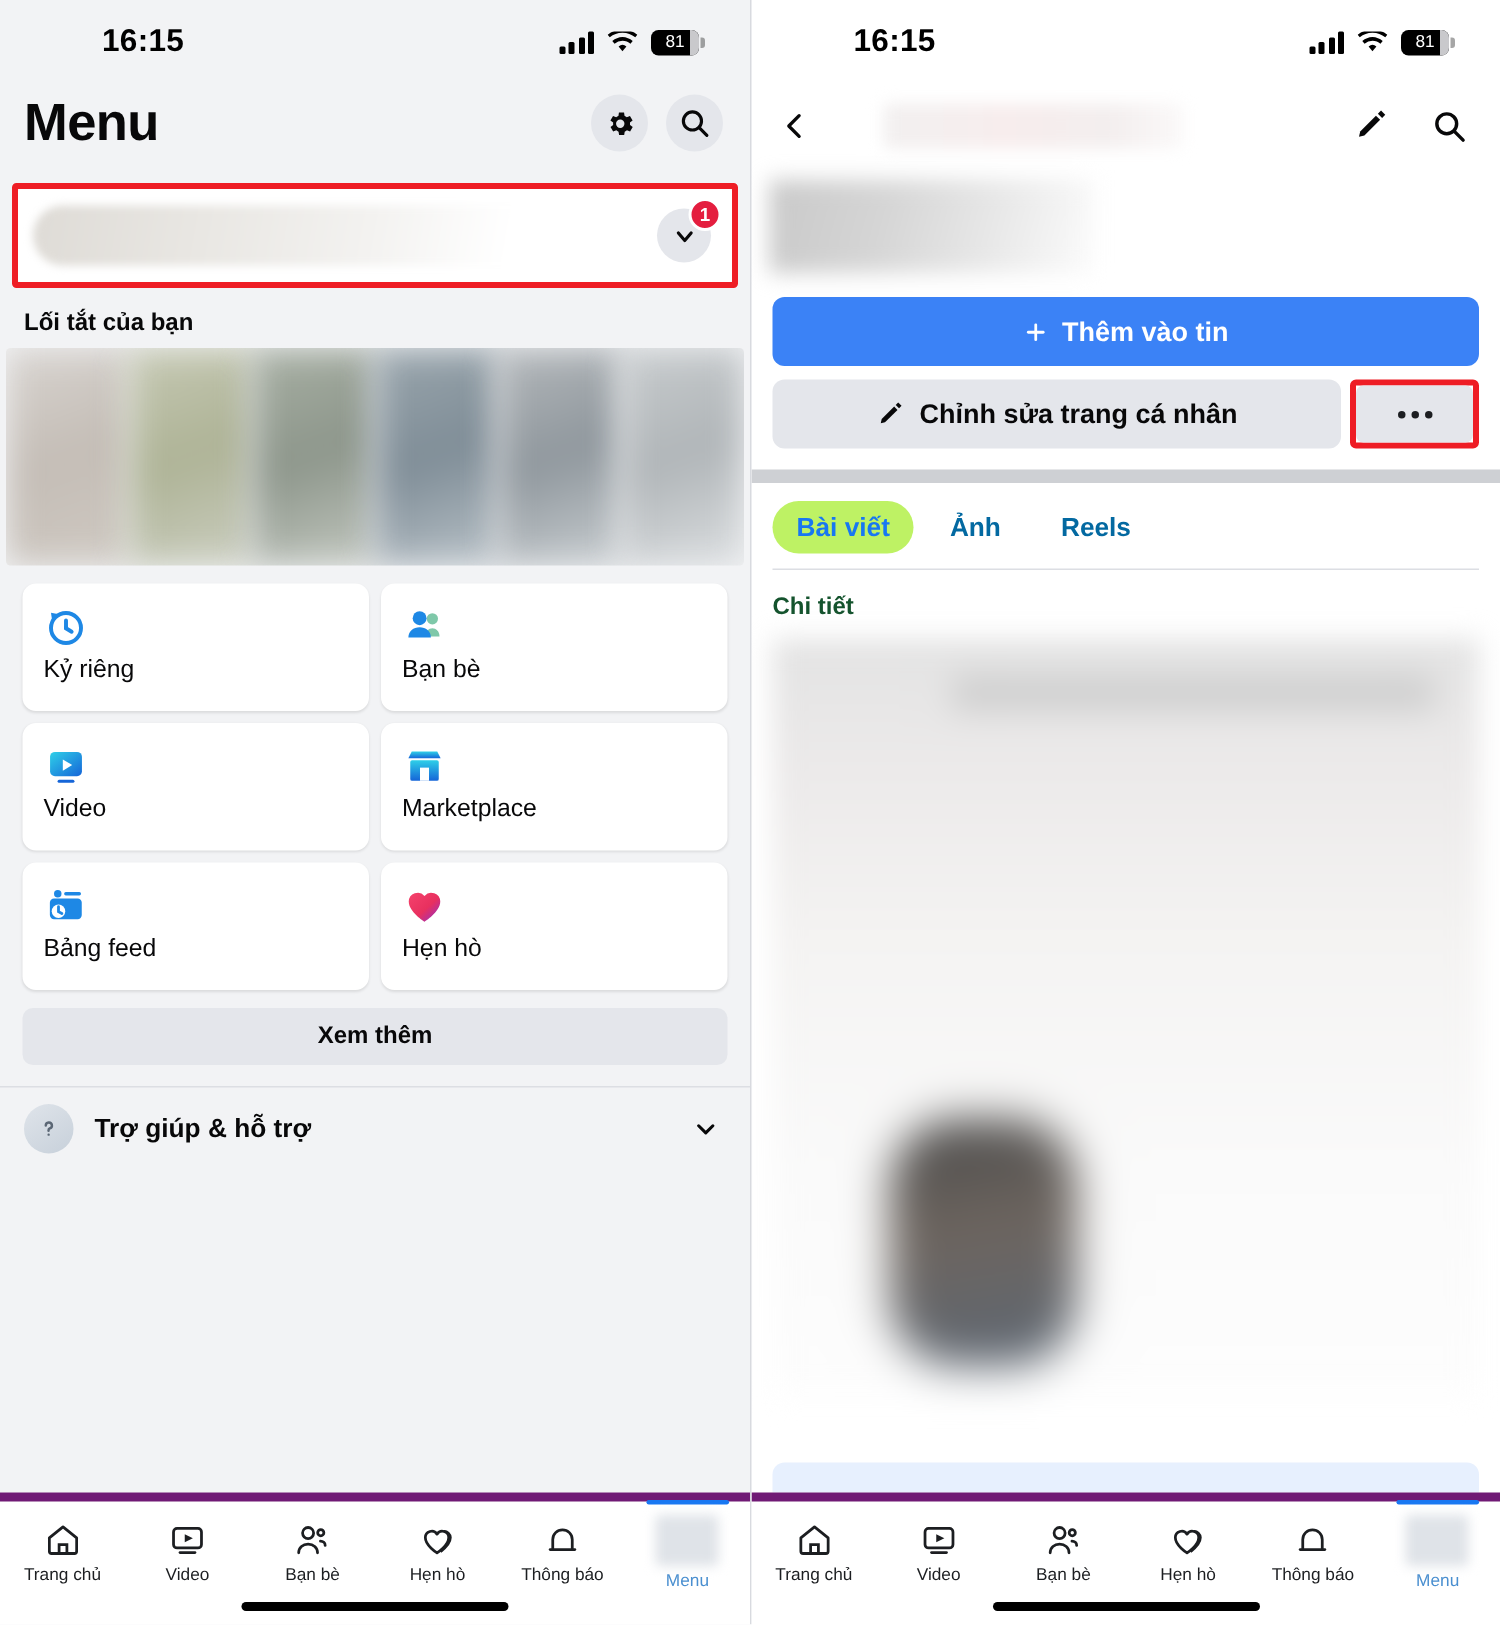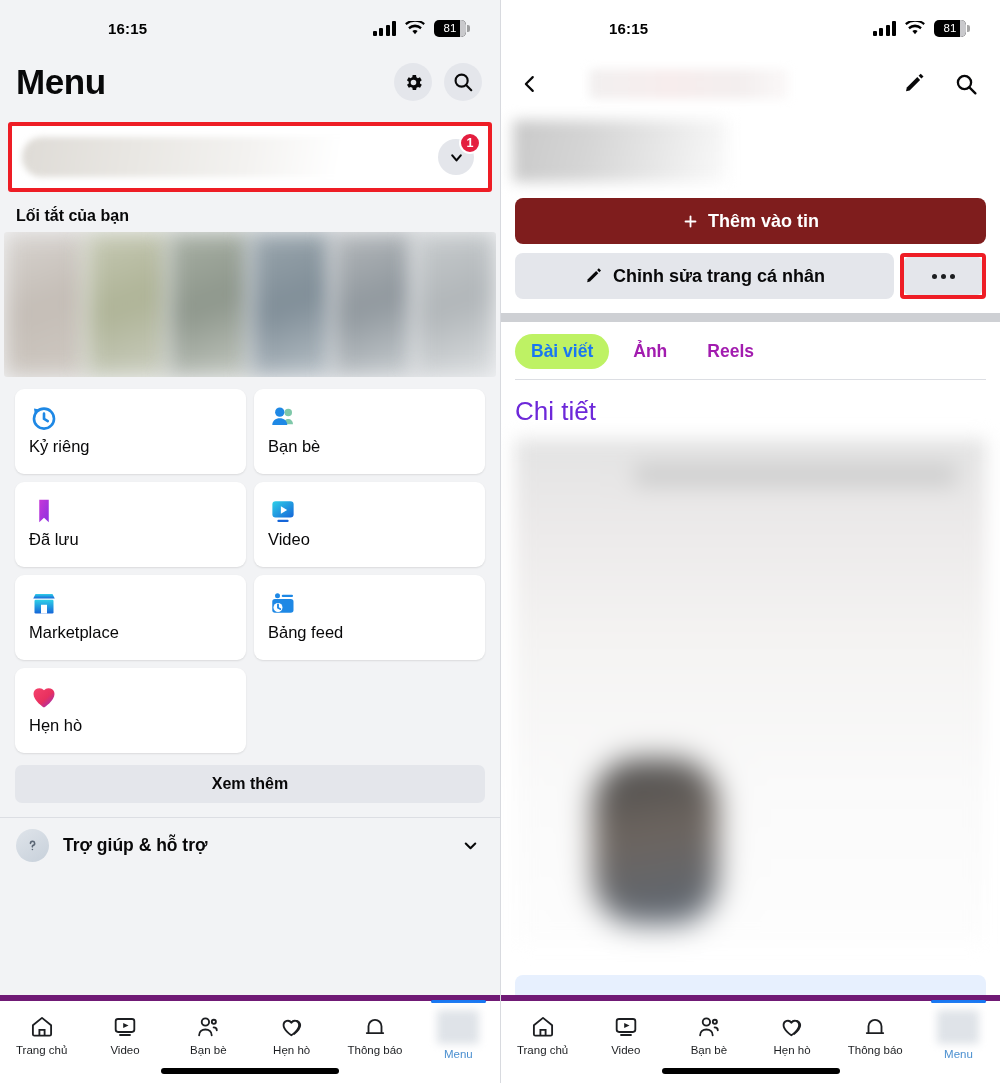--- a/index.html
+++ b/index.html
@@ -12,21 +12,21 @@
   .screens { display:flex; width:1000px; height:1083px; }
   .panel { width:500px; height:1083px; position:relative; overflow:hidden; background:#f2f3f5; }
   .panel.right { background:#ffffff; border-left:1px solid #d8dadf; }
 
   
   .statusbar {
     height:56px; display:flex; align-items:center;
     justify-content:space-between; padding:0 34px 0 0;
     position:relative;
   }
-  .sb-time { font-size:15px; font-weight:700; letter-spacing:.2px; color:#000; margin-left:108px; }
+  .sb-time { font-size:21px; font-weight:700; letter-spacing:.2px; color:#000; margin-left:68px; }
   .sb-right { display:flex; align-items:center; gap:9px; }
   .bars { display:flex; align-items:flex-end; gap:2.5px; height:15px; }
   .bars i { display:block; width:4px; background:#000; border-radius:1px; }
   .bars i:nth-child(1){height:5px} .bars i:nth-child(2){height:8px}
   .bars i:nth-child(3){height:11px} .bars i:nth-child(4){height:15px}
   .wifi { width:20px; height:15px; position:relative; }
   .battery { position:relative; width:32px; height:17px; border-radius:5px; background:#000;
              display:flex; align-items:center; justify-content:center; overflow:visible;}
   .battery .lvl { color:#fff; font-size:11.5px; font-weight:400; letter-spacing:0; }
   .battery:after { content:""; position:absolute; right:-4px; top:5px; width:3px; height:7px;
@@ -85,39 +85,39 @@
   .nav-head { height:56px; display:flex; align-items:center; padding:0 22px 0 18px; gap:0; }
   .nav-head .blur-title { flex:0 0 auto; width:200px; height:30px; margin-left:48px;
       background:linear-gradient(90deg,#f2f0f0,#f7eded 40%,#f3eeee 75%,#fbf9f9);
       filter:blur(5px); border-radius:4px; }
   .nav-spacer { flex:1; }
   .nav-ic { margin-left:28px; }
   .blur-username { width:215px; height:62px; margin:8px 0 0 12px;
       background:linear-gradient(105deg,#c9c9c9 0%,#d5d5d5 35%,#e6e6e6 65%,#fbfbfb 100%);
       filter:blur(7px); }
 
-  .btn-blue { margin:16px 14px 0 14px; height:46px; background:#7f1d1d; border-radius:8px;
+  .btn-blue { margin:16px 14px 0 14px; height:46px; background:#3b82f6; border-radius:8px;
               display:flex; align-items:center; justify-content:center; gap:9px;
               color:#fff; font-size:18px; font-weight:700; }
   .btn-row { margin:9px 14px 0 14px; display:flex; gap:6px; align-items:stretch;justify-content:center; }
   .btn-grey { flex:1; height:46px; background:#e4e6eb; border-radius:8px;
               display:flex; align-items:center; justify-content:center; gap:10px;
               font-size:18px; font-weight:700; color:#080809; }
   .btn-dots-hl { border:4px solid #ee1d25; border-radius:4px; width:86px; }
   .btn-dots { width:100%; height:100%; background:#e4e6eb; border-radius:5px;
               display:flex; align-items:center; justify-content:center; }
   .dots { display:flex; gap:4px; }
   .dots i { width:5px; height:5px; border-radius:50%; background:#1c1e21; display:block; }
 
   .divider-thick { height:9px; background:#ced0d4; margin-top:14px; }
   .tabs { display:flex; align-items:center; gap:8px; padding:12px 14px 10px 14px; }
-  .tab { font-size:17.5px; font-weight:700; color:#a21caf; padding:7px 16px; border-radius:18px; }
+  .tab { font-size:17.5px; font-weight:700; color:#0369a1; padding:7px 16px; border-radius:18px; }
   .tab.active { background:#bef264; color:#1877f2; }
   .thin-line { height:1px; background:#dcdee3; margin:0 14px; }
-  .detail-h { font-size:26px; font-weight:400; color:#6d28d9; padding:16px 0 12px 14px; }
+  .detail-h { font-size:16px; font-weight:700; color:#14532d; padding:16px 0 12px 14px; }
   .detail-blur { margin:0 14px; height:505px;
       background:linear-gradient(180deg,#e3e3e3 0%,#eceaea 18%,#f4f3f2 40%,#fafafa 70%,#fdfdfd 100%);
       filter:blur(9px); position:relative; }
   .detail-blur .blob { position:absolute; left:78px; bottom:20px; width:125px; height:165px;
       border-radius:45px; background:linear-gradient(170deg,#4a4a4a,#6d655f 45%,#5c6774 100%); filter:blur(12px); }
   .detail-blur .line1 { position:absolute; left:120px; top:24px; right:30px; height:24px;
       background:#cfcfcf; filter:blur(6px); }
   .edit-public { position:absolute; left:14px; right:14px; bottom:68px; height:40px;
       background:#e7f0fe; border-radius:8px; display:flex; align-items:flex-start;
       justify-content:center; overflow:hidden; }
@@ -229,34 +229,20 @@
       <div class="tile">
         <div class="ic">
           <svg width="30" height="30" viewBox="0 0 24 24">
               <circle cx="16.2" cy="7.6" r="3" fill="#7fc8a9"></circle>
               <path d="M12.4 17c0-2.7 1.9-4.3 3.8-4.3s3.8 1.6 3.8 4.3z" fill="#7fc8a9"></path>
               <circle cx="9.4" cy="7.3" r="3.7" fill="#1e88e5"></circle>
               <path d="M3.4 17.6c0-3.4 2.7-5.5 6-5.5s6 2.1 6 5.5z" fill="#1e88e5"></path>
             </svg>
         </div>
         <div class="lb">Bạn bè</div>
-      </div>
-      <div class="tile">
-        <div class="ic">
-          <svg width="30" height="30" viewBox="0 0 24 24">
-              <defs>
-                <linearGradient id="bk" x1="0" y1="0" x2="1" y2="1">
-                  <stop offset="0" stop-color="#c738d8"></stop>
-                  <stop offset="1" stop-color="#8c2fe0"></stop>
-                </linearGradient>
-              </defs>
-              <path d="M8.2 3h7.6v18l-3.8-3.6L8.2 21z" fill="url(#bk)"></path>
-            </svg>
-        </div>
-        <div class="lb">Đã lưu</div>
       </div>
       <div class="tile">
         <div class="ic">
           <svg width="30" height="30" viewBox="0 0 24 24">
               <defs>
                 <linearGradient id="vd" x1="0" y1="0" x2="1" y2="1">
                   <stop offset="0" stop-color="#2fd0e8"></stop>
                   <stop offset="1" stop-color="#1565d8"></stop>
                 </linearGradient>
               </defs>

